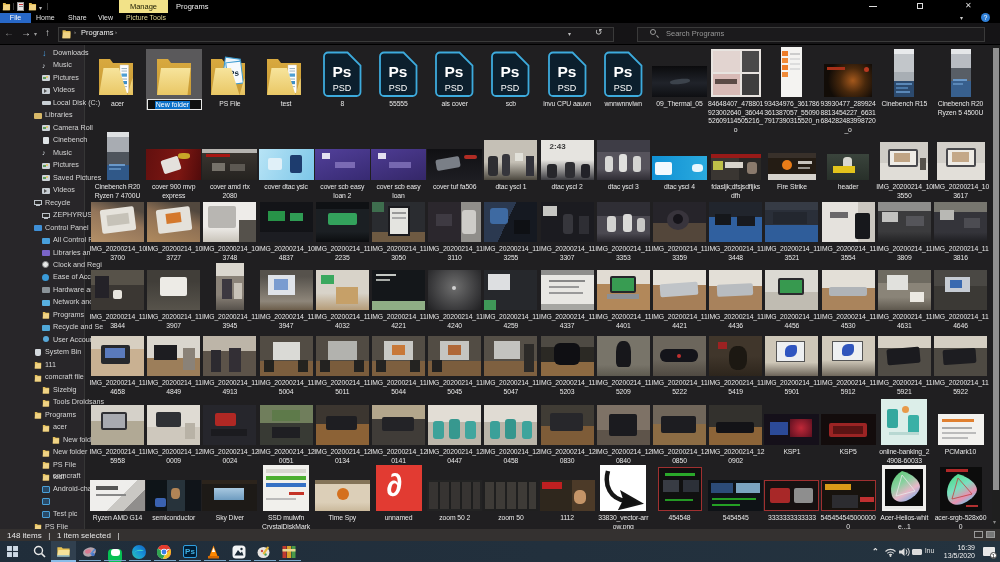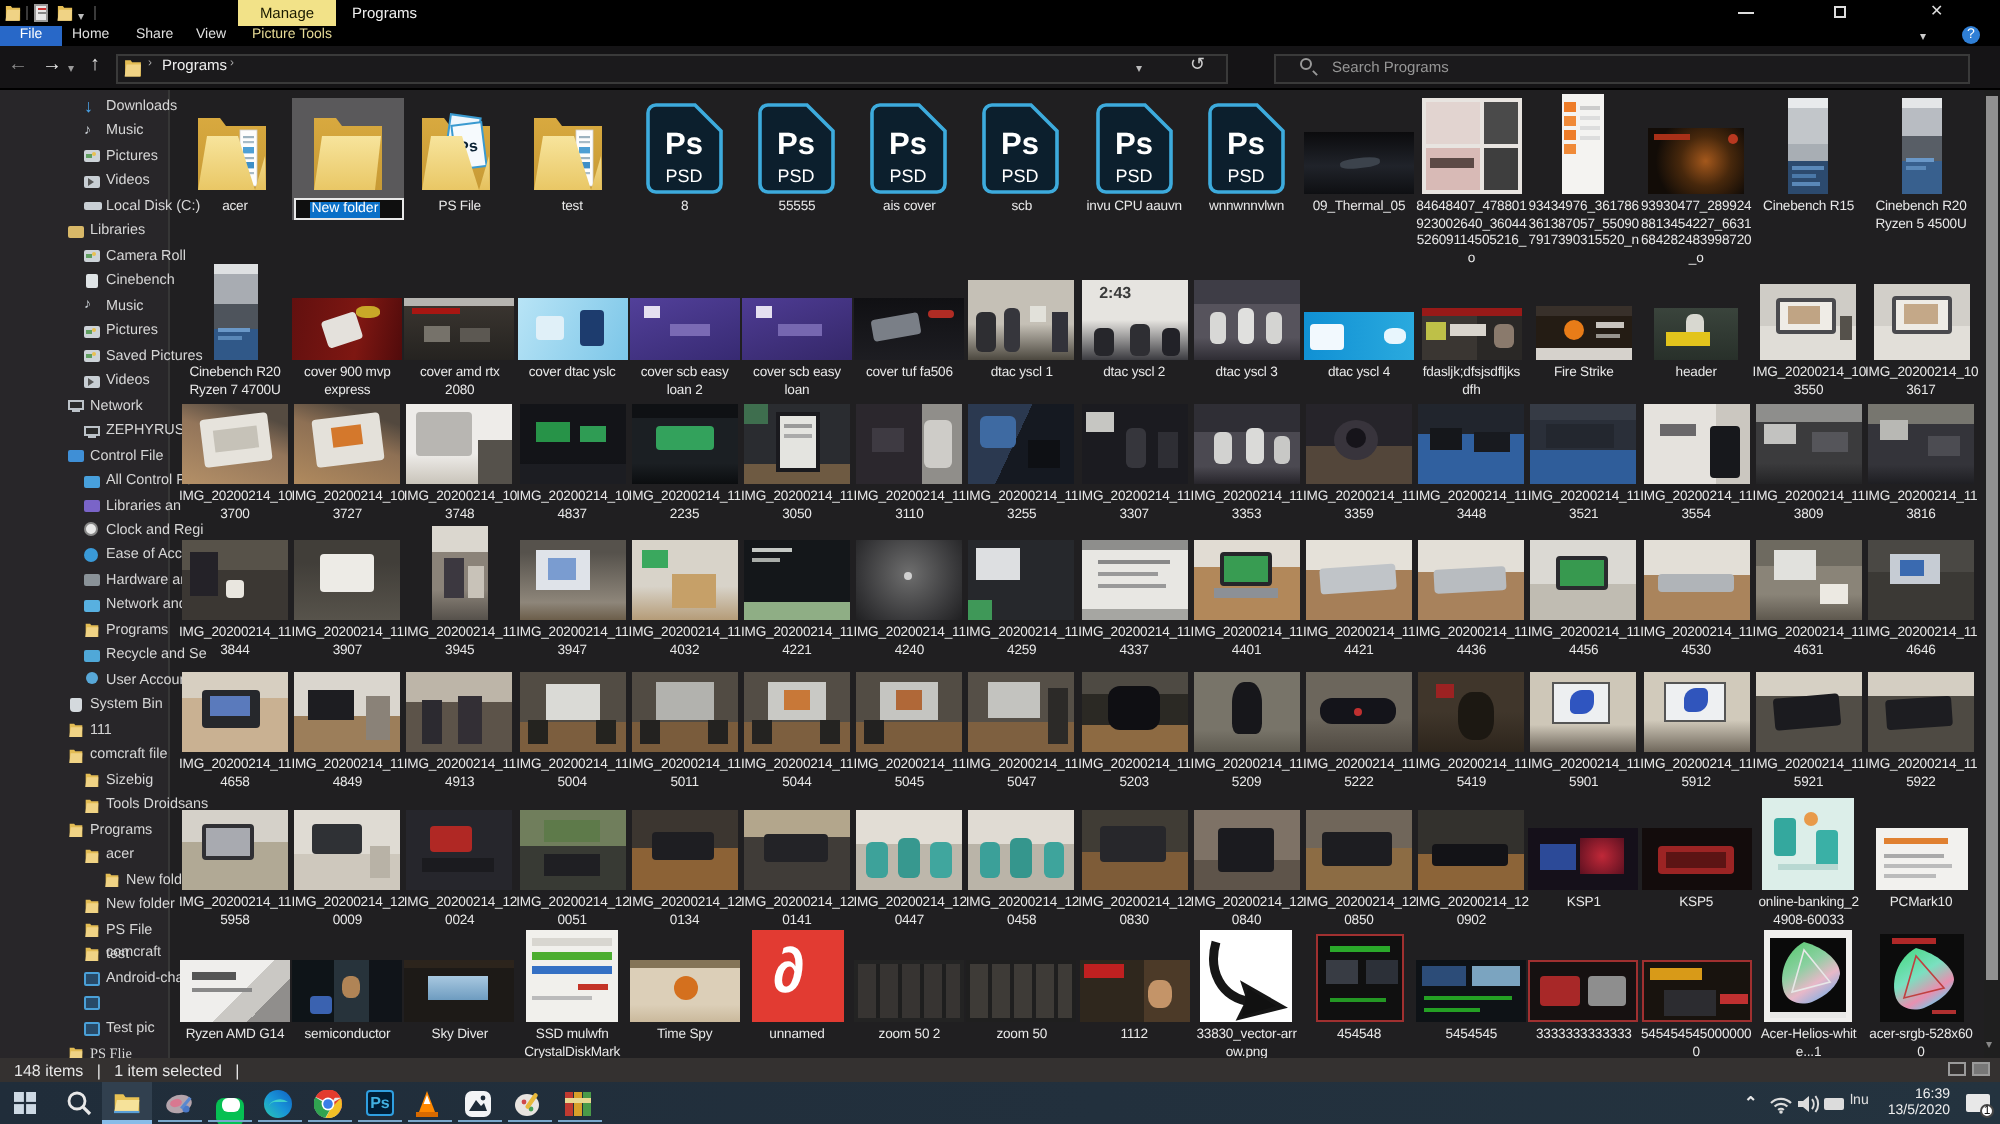--- a/index.html
+++ b/index.html
@@ -120,26 +120,26 @@
 <div class="tree" style="left:53px;top:159.23px;">Pictures</div>
 <div class="a" style="left:42px;top:175.2px;width:8px;height:6px;background:#cdd3d8;border-radius:1px;"></div>
 <div class="a" style="left:43px;top:177.2px;width:3px;height:2px;background:#5f9e60;"></div>
 <div class="a" style="left:46px;top:176.2px;width:2px;height:2px;border-radius:50%;background:#e8c050;"></div>
 <div class="tree" style="left:53px;top:171.7px;">Saved Pictures</div>
 <div class="a" style="left:42px;top:187.67px;width:8px;height:6px;background:#c8ced4;border-radius:1px;"></div>
 <div class="a" style="left:44px;top:188.67px;width:0;height:0;border-left:3px solid #555;border-top:2px solid transparent;border-bottom:2px solid transparent;"></div>
 <div class="tree" style="left:53px;top:184.17px;">Videos</div>
 <div class="a" style="left:34px;top:200.14px;width:8px;height:5px;background:#2a2a2a;border:1px solid #bcc2c8;"></div>
 <div class="a" style="left:36px;top:205.14px;width:4px;height:1px;background:#bcc2c8;"></div>
-<div class="tree" style="left:45px;top:196.64px;">Network</div>
+<div class="tree" style="left:45px;top:196.64px;">Recycle</div>
 <div class="a" style="left:42px;top:212.60999999999999px;width:8px;height:5px;background:#2a2a2a;border:1px solid #bcc2c8;"></div>
 <div class="a" style="left:44px;top:217.60999999999999px;width:4px;height:1px;background:#bcc2c8;"></div>
 <div class="tree" style="left:53px;top:209.10999999999999px;">ZEPHYRUSM</div>
 <div class="a" style="left:34px;top:225.07999999999998px;width:8px;height:6px;background:#3f8fd6;border-radius:1px;"></div>
-<div class="tree" style="left:45px;top:221.57999999999998px;">Control File</div>
+<div class="tree" style="left:45px;top:221.57999999999998px;">Control Panel</div>
 <div class="a" style="left:42px;top:237.54999999999998px;width:8px;height:6px;background:#48a0dc;border-radius:1px;"></div>
 <div class="tree" style="left:53px;top:234.04999999999998px;">All Control Pan</div>
 <div class="a" style="left:42px;top:250.01999999999998px;width:8px;height:6px;background:#7a64c8;border-radius:1px;"></div>
 <div class="tree" style="left:53px;top:246.51999999999998px;">Libraries an</div>
 <div class="a" style="left:42px;top:261.49px;width:7px;height:7px;border-radius:50%;background:#e8e8e8;border:1px solid #888;"></div>
 <div class="tree" style="left:53px;top:258.99px;">Clock and Regi</div>
 <div class="a" style="left:42px;top:273.96000000000004px;width:7px;height:7px;border-radius:50%;background:#3a9ad8;"></div>
 <div class="tree" style="left:53px;top:271.46000000000004px;">Ease of Access</div>
 <div class="a" style="left:42px;top:287.43000000000006px;width:8px;height:6px;background:#8a9298;border-radius:1px;"></div>
 <div class="tree" style="left:53px;top:283.93000000000006px;">Hardware and</div>
@@ -209,21 +209,21 @@
 <div class="a" style="left:42px;top:485.9500000000005px;width:8px;height:7px;background:#284a68;border:1px solid #4aa0d8;border-radius:1px;"></div>
 <div class="tree" style="left:53px;top:483.4500000000005px;">Android-chara</div>
 <div class="a" style="left:42px;top:498.4200000000005px;width:8px;height:7px;background:#284a68;border:1px solid #4aa0d8;border-radius:1px;"></div>
 <div class="tree" style="left:53px;top:470px;">comcraft</div>
 <div class="a" style="left:42px;top:510.89000000000055px;width:8px;height:7px;background:#284a68;border:1px solid #4aa0d8;border-radius:1px;"></div>
 <div class="tree" style="left:53px;top:508.39000000000055px;">Test pic</div>
 <svg class="a" style="left:34px;top:523.3600000000006px" width="8" height="8" viewBox="0 0 36 43">
     <path d="M1,5 h12 l3,4 h19 v31 h-34 z" fill="#e3bc54"></path>
     <path d="M0,40 L4,14 L35,14 L33,40 Z" fill="#f0d385"></path>
   </svg>
-<div class="tree" style="left:45px;top:520.8600000000006px;font-family:Liberation Serif, serif;">PS Flie</div>
+<div class="tree" style="left:45px;top:520.8600000000006px;">PS Flie</div>
 <div class="a" style="left:96.5px;top:54px;"><svg width="38" height="43" viewBox="0 0 36 43">
       <path d="M1,5 h11 l3,4 h20 v32 h-34 z" fill="url(#fb)"></path>
       <rect x="22" y="11" width="8.5" height="28" fill="#fdfdfd" stroke="#cfcfcf" stroke-width="0.4"></rect>
       <rect x="23.5" y="14" width="5.5" height="1.1" fill="#9db3c0"></rect>
       <rect x="23.5" y="16.5" width="5.5" height="1.1" fill="#a8bcc8"></rect>
       <rect x="23.5" y="19.5" width="5.5" height="3.2" fill="#4e9fd4"></rect>
       <rect x="23.5" y="24.5" width="5.5" height="1.1" fill="#9db3c0"></rect>
       <rect x="23.5" y="27" width="5.5" height="3.2" fill="#3e8fc8"></rect>
       <rect x="23.5" y="32" width="5.5" height="1.1" fill="#a8bcc8"></rect>
       <path d="M1,41 L5.5,14 L21,14 L29.5,41 Z" fill="url(#ff)"></path>

